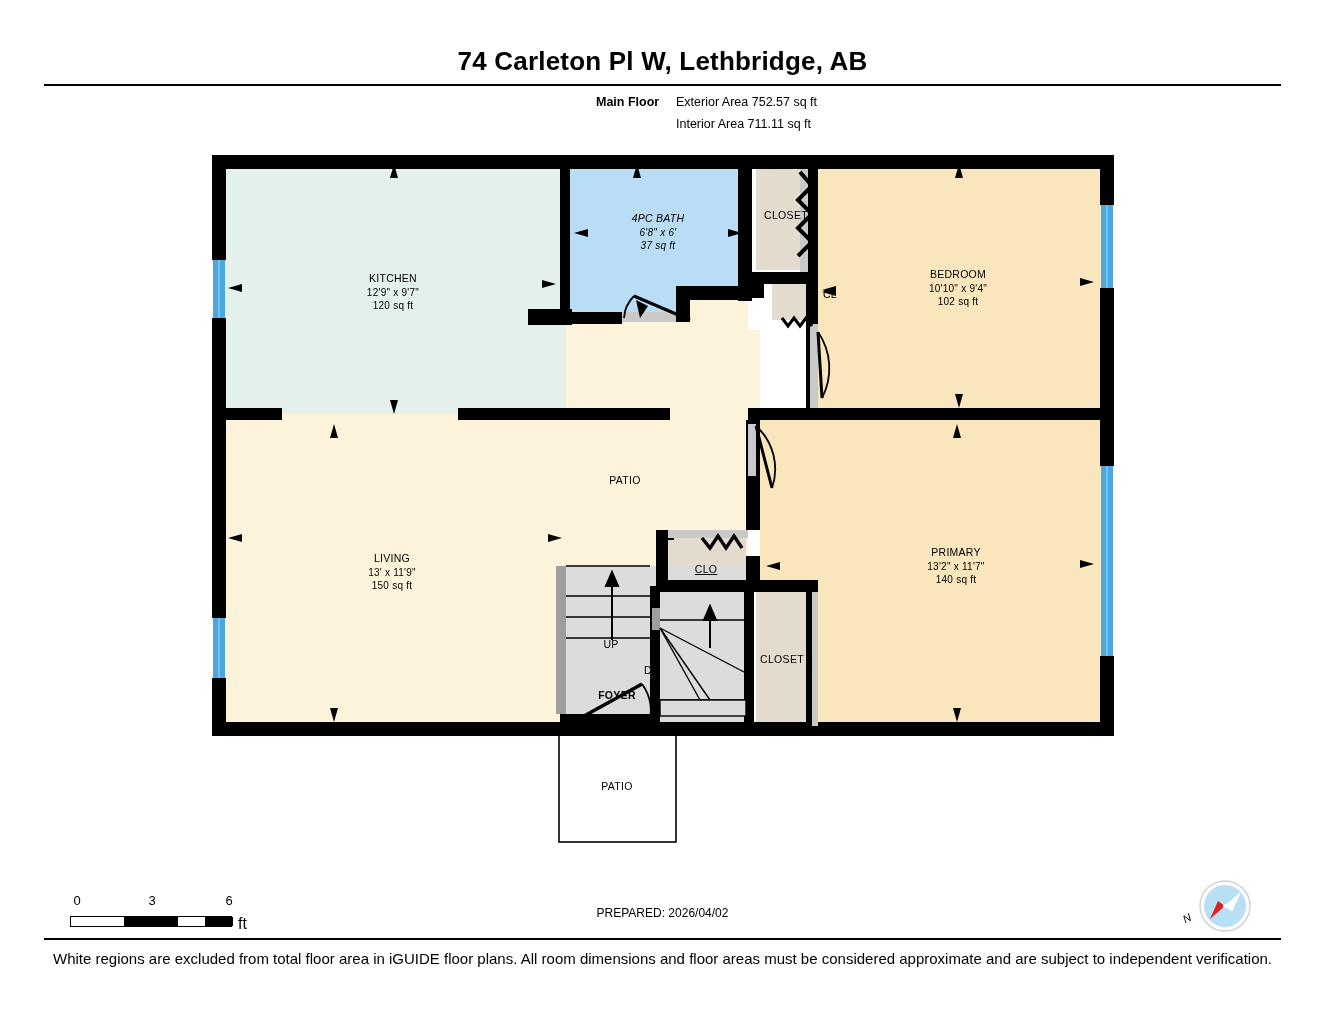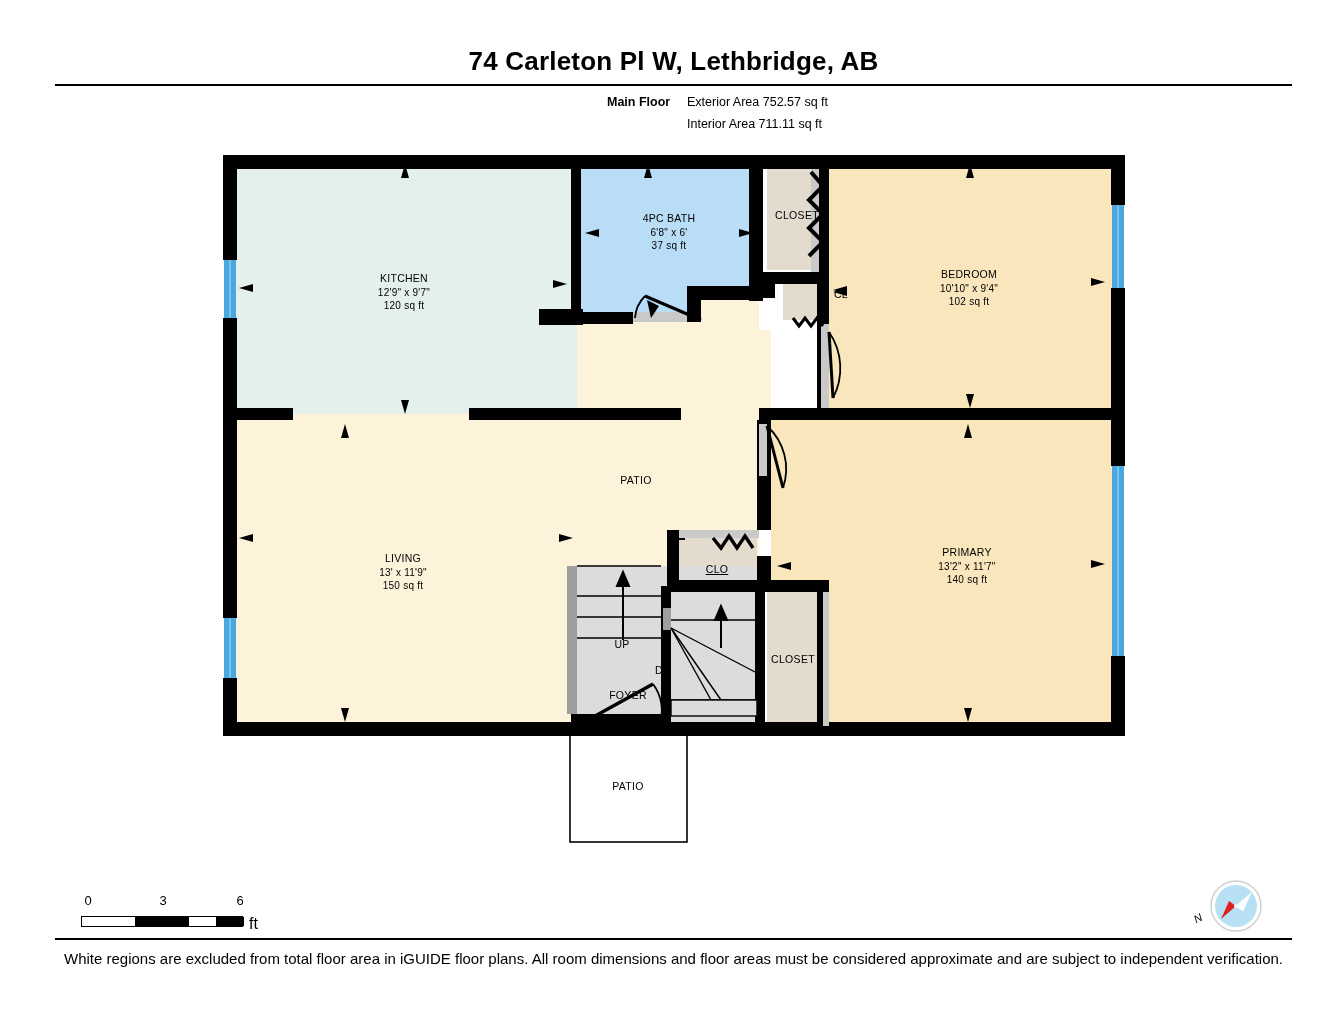--- a/index.html
+++ b/index.html
@@ -1,21 +1,21 @@
 <!DOCTYPE html>
 <html><head>
 <meta charset="utf-8">
 <style>
   html,body{margin:0;padding:0;}
   body{
     width:1325px;height:1024px;background:#ffffff;
     font-family:"Liberation Sans",sans-serif;color:#000;
     position:relative;overflow:hidden;
   }
-  .page{position:absolute;left:11px;top:0;width:1146px;height:1024px;}
+  .page{position:absolute;left:0;top:0;width:1146px;height:1024px;}
 
   
   #page-title{
     position:absolute;left:0;top:46px;width:1325px;text-align:center;
     font-size:26px;font-weight:bold;letter-spacing:.2px;
   }
   #title-rule{
     position:absolute;left:44px;top:84px;width:1237px;height:2px;background:#000;
   }
   #floor-label{
@@ -238,21 +238,21 @@
     </g>
 
   </svg>
 
   <div class="rlabel" style="left:343px;top:272px;width:100px;">
     <div class="nm">KITCHEN</div>
     <div class="dim">12'9" x 9'7"</div>
     <div class="ar">120 sq ft</div>
   </div>
 
-  <div class="rlabel" style="left:608px;top:212px;width:100px;">
+  <div class="rlabel" style="left:608px;top:212px;width:100px;font-style:italic;">
     <div class="nm">4PC BATH</div>
     <div class="dim">6'8" x 6'</div>
     <div class="ar">37 sq ft</div>
   </div>
 
   <div class="rlabel" style="left:908px;top:268px;width:100px;">
     <div class="nm">BEDROOM</div>
     <div class="dim">10'10" x 9'4"</div>
     <div class="ar">102 sq ft</div>
   </div>
@@ -269,34 +269,35 @@
     <div class="ar">140 sq ft</div>
   </div>
 
   <div class="slabel" style="left:740px;top:209px;width:92px;">CLOSET</div>
   <div class="slabel" style="left:764px;top:288px;width:60px;padding-left:36px;">CL</div>
   <div class="slabel" style="left:580px;top:474px;width:90px;">PATIO</div>
   <div class="slabel" style="left:666px;top:563px;width:80px;text-decoration:underline;">CLO</div>
   <div class="slabel" style="left:737px;top:653px;width:90px;">CLOSET</div>
   <div class="slabel" style="left:586px;top:638px;width:50px;">UP</div>
   <div class="slabel" style="left:628px;top:664px;width:48px;">DN</div>
-  <div class="slabel" style="left:577px;top:689px;width:80px;">FOYER</div>
+  <div class="slabel" style="left:577px;top:689px;width:80px;font-weight:bold;">FOYER</div>
   <div class="slabel" style="left:576px;top:780px;width:82px;">PATIO</div>
 
   <div id="scale-wrap">
     <div class="sc-num" style="left:7px;">0</div>
     <div class="sc-num" style="left:82px;">3</div>
     <div class="sc-num" style="left:159px;">6</div>
     <div id="sc-bar">
       <div class="sc-seg" style="left:53px;width:54px;"></div>
       <div class="sc-seg" style="left:134px;width:28px;"></div>
     </div>
     <div id="sc-ft">ft</div>
   </div>
 
+  <div id="prepared">PREPARED: 2026/04/02</div>
 
   <svg id="compass" viewBox="0 0 62 62">
     <circle cx="31" cy="31" r="25" fill="#ffffff" stroke="#cfcfcf" stroke-width="1.4"></circle>
     <circle cx="31" cy="31" r="21" fill="#b8e0f5"></circle>
     <polygon points="31,31 46,18 38,36" fill="#ffffff" stroke="#ffffff" stroke-width="0.8"></polygon>
     <polygon points="31,31 16,44 24,26" fill="#e02020"></polygon>
     <circle cx="31" cy="31" r="2" fill="#ffffff"></circle>
   </svg>
   <div id="compass-n">N</div>
 

